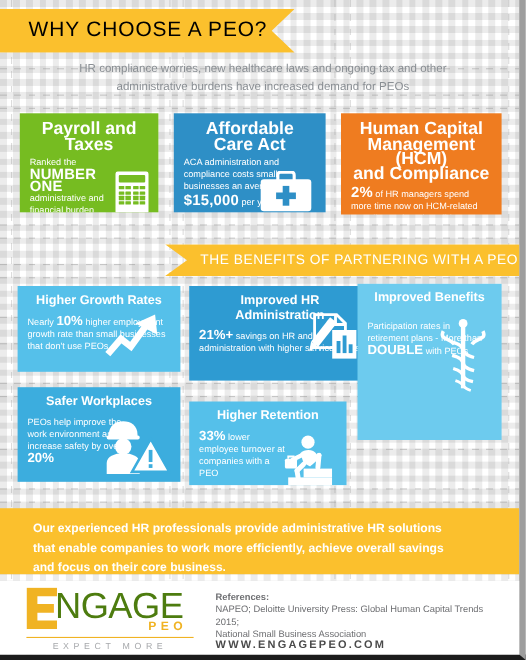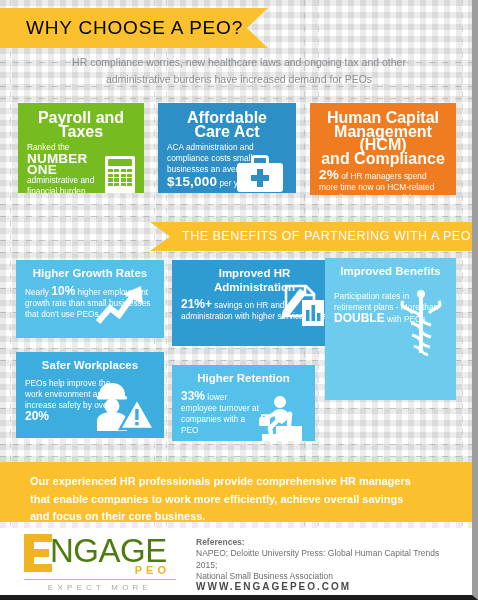--- a/index.html
+++ b/index.html
@@ -407,21 +407,21 @@
         <path d="M36,28 L30,34" stroke="#fff" stroke-width="4.5" stroke-linecap="round" fill="none"></path>
         <path d="M30,34 L31,40" stroke="#fff" stroke-width="4.5" stroke-linecap="round" fill="none"></path>
         <path d="M34,20 L26,24" stroke="#fff" stroke-width="4" stroke-linecap="round" fill="none"></path>
         <rect x="19" y="23" width="11" height="9" rx="1.5" fill="#fff"></rect>
         <path d="M22,23 L22,21 L27,21 L27,23" stroke="#fff" stroke-width="1.6" fill="none"></path>
       </svg>
     </div>
   </div>
 
   <div class="band">
-    <div>Our experienced HR professionals provide comprehensive HR managers</div>
+    <div>Our experienced HR professionals provide administrative HR solutions</div>
     <div>that enable companies to work more efficiently, achieve overall savings</div>
     <div>and focus on their core business.</div>
   </div>
 
   <div class="footer">
 
     <div class="logo">
       <div class="wordmark">
         <div class="e-mark"></div>
         <div class="ngage">NGAGE</div>

